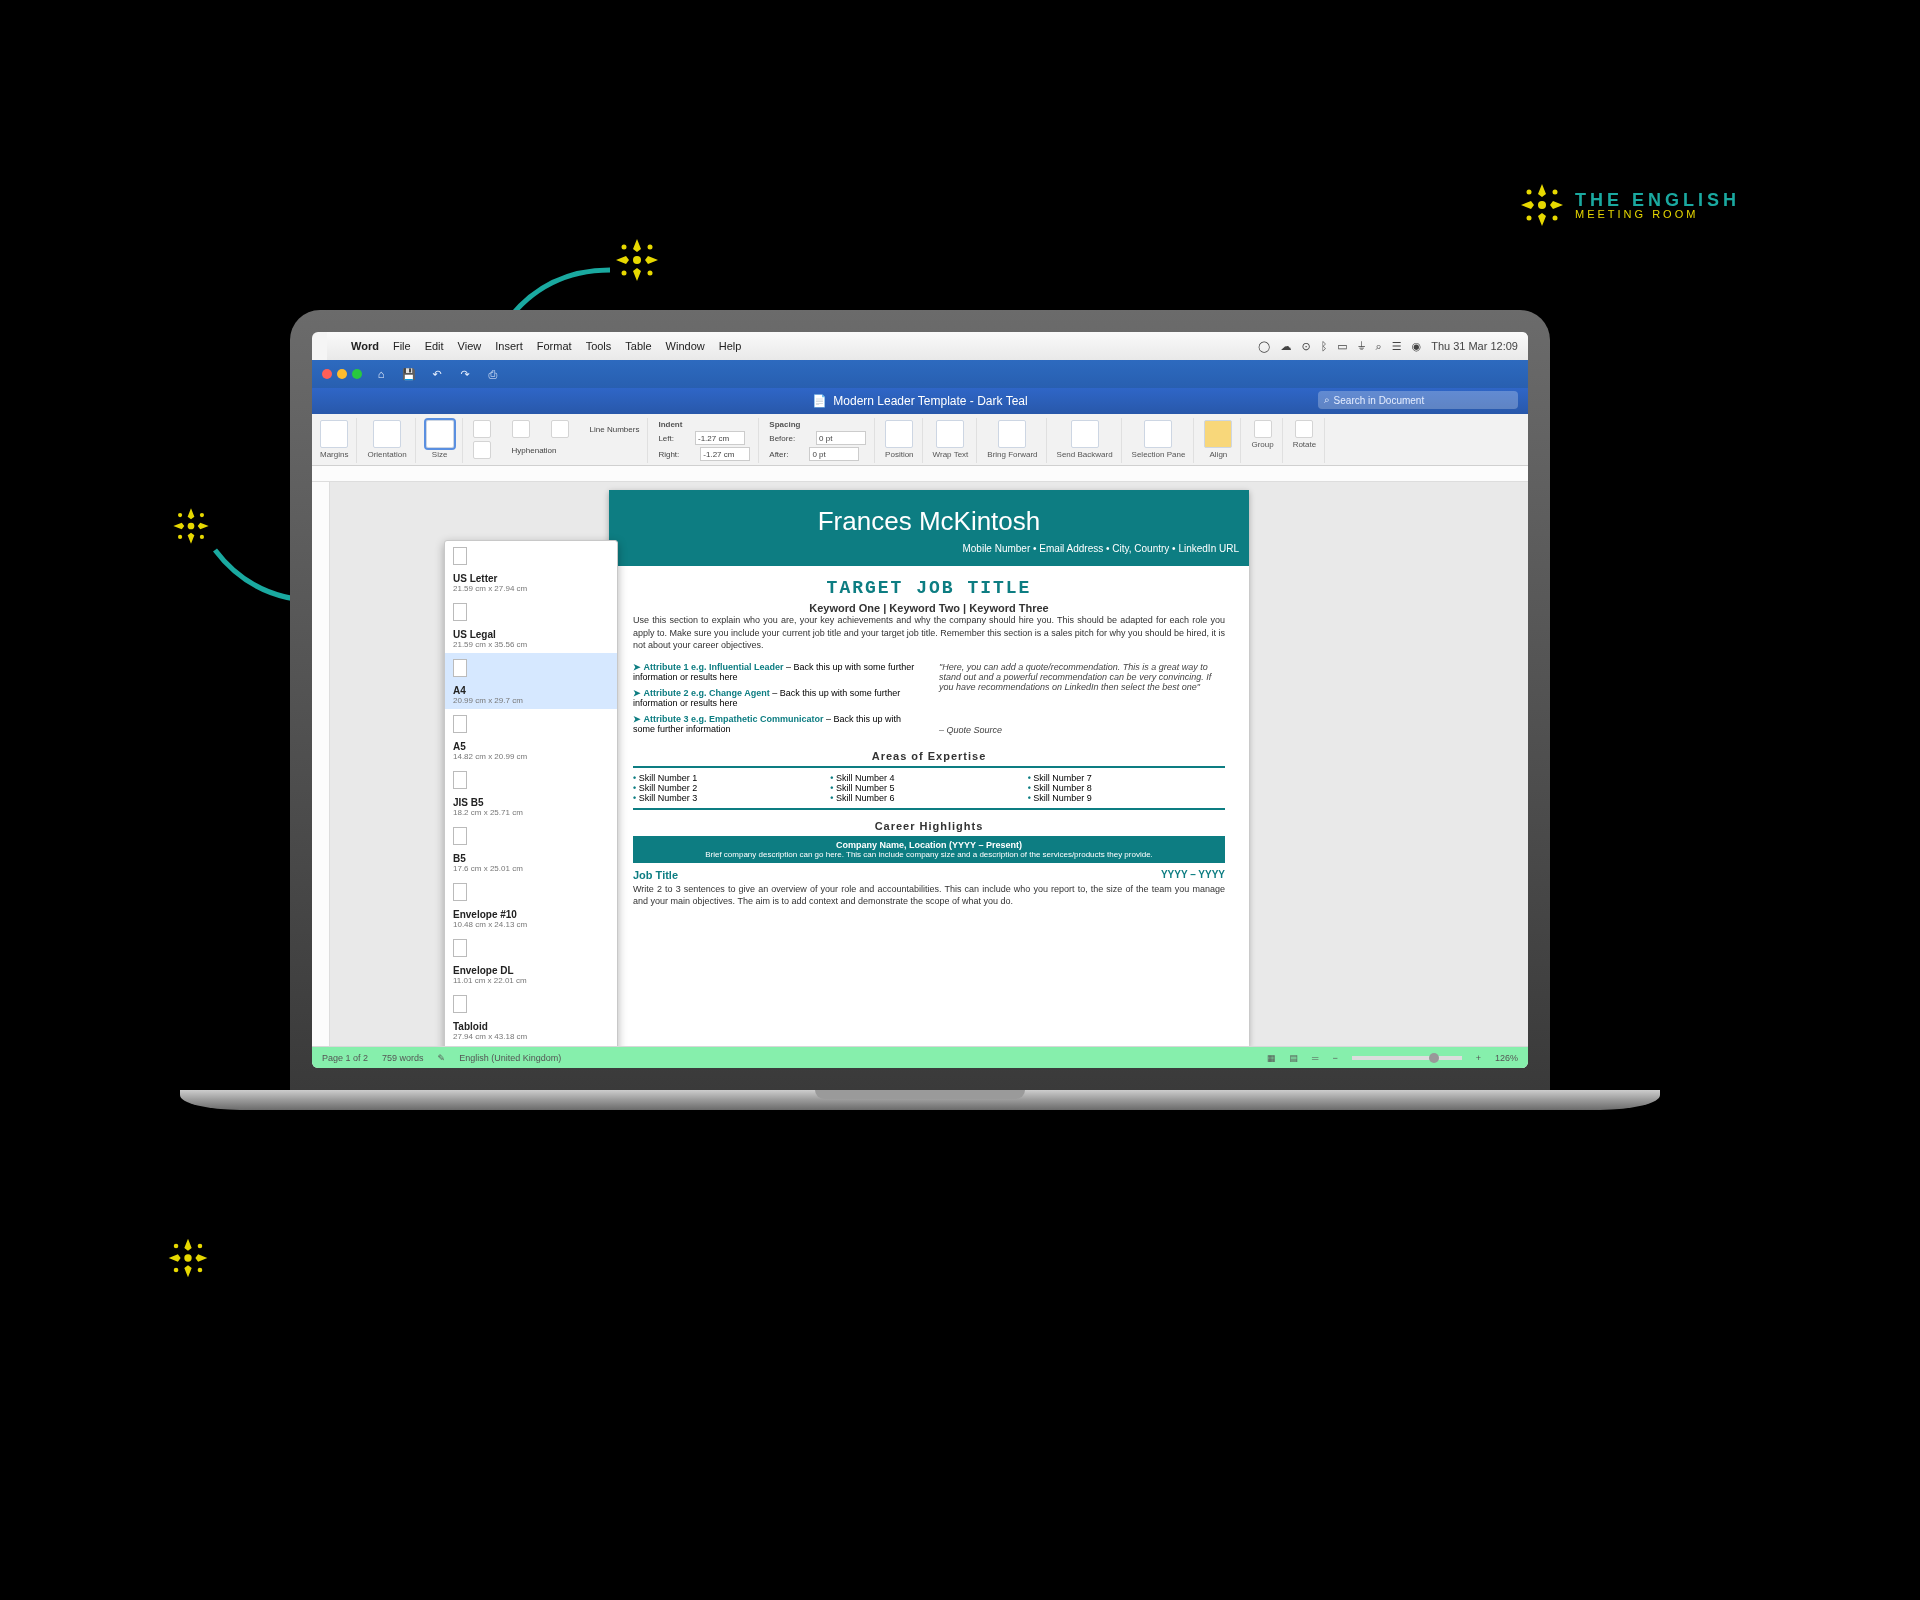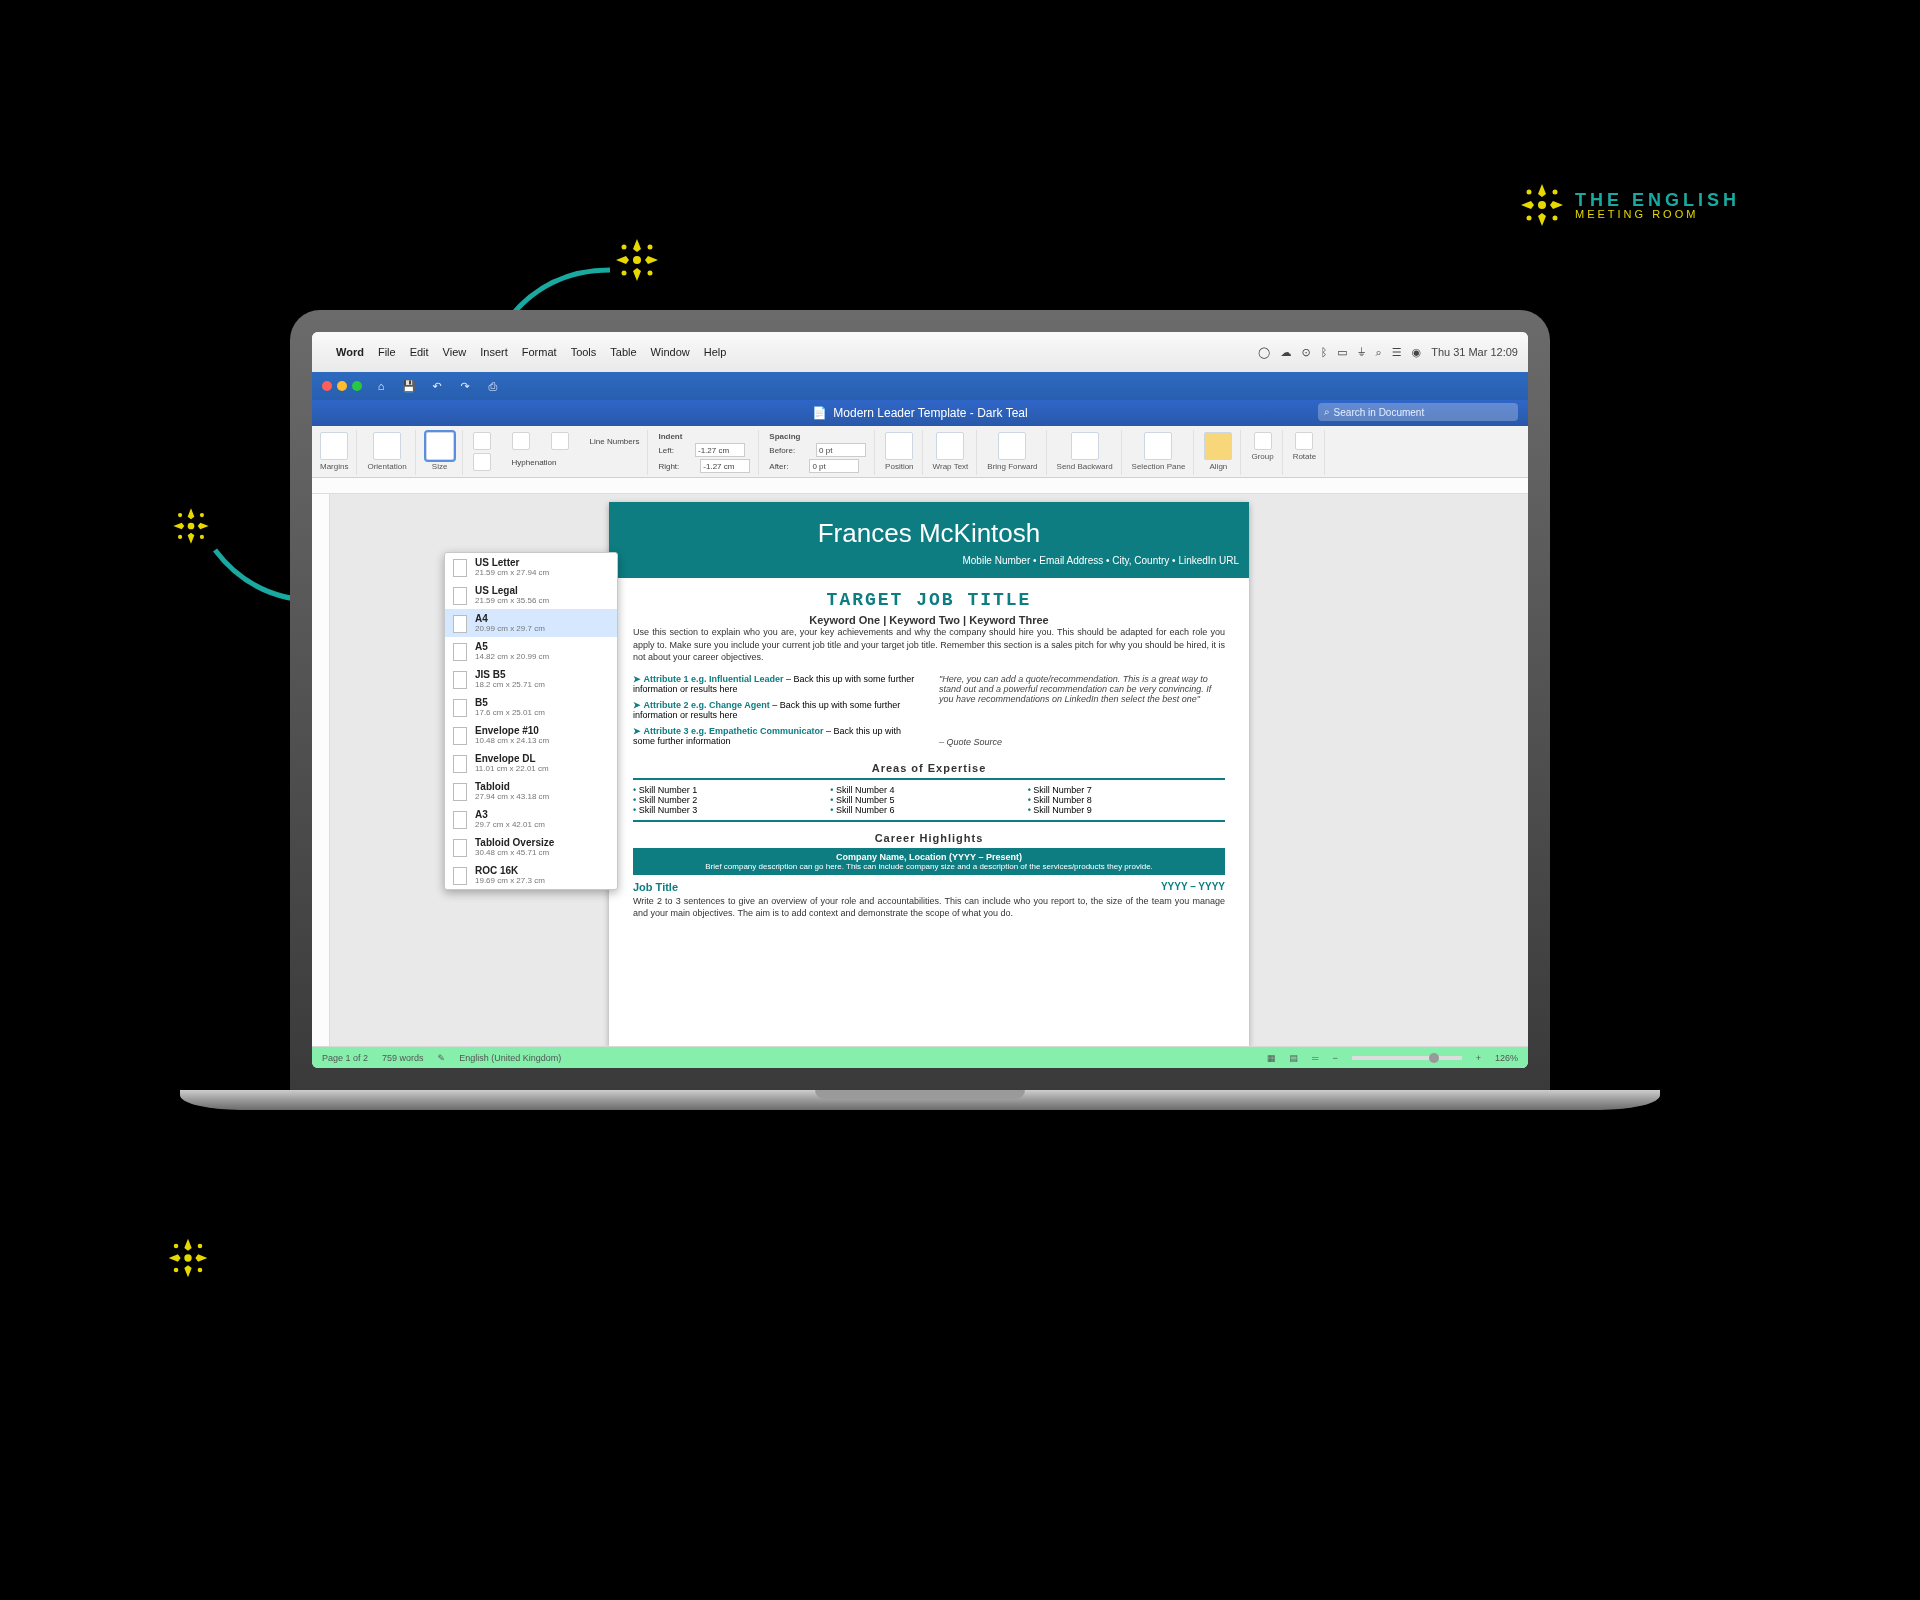--- a/index.html
+++ b/index.html
@@ -9,21 +9,21 @@
 .brand-text { line-height:1; }
 .brand-top { color:#1aa9a0; font-size:18px; letter-spacing:4px; font-weight:600; }
 .brand-bot { color:#e7d800; font-size:11px; letter-spacing:3px; }
 .deco-star { position:absolute; }
 .arrow-svg { position:absolute; }
 .laptop { position:absolute; top:310px; left:180px; width:1480px; height:830px; }
 .screen-bezel { width:1260px; height:780px; margin:0 auto; background:linear-gradient(180deg,#6b6b6b,#3a3a3a); border-radius:30px 30px 0 0; padding:22px; }
 .screen { width:100%; height:100%; background:#f5f5f5; border-radius:6px; overflow:hidden; display:flex; flex-direction:column; }
 .base { width:1480px; height:20px; background:linear-gradient(180deg,#cdcdcd,#9a9a9a 50%,#6b6b6b); border-radius:0 0 60px 60px / 0 0 15px 15px; position:relative; }
 .base::after { content:""; position:absolute; top:0; left:50%; transform:translateX(-50%); width:210px; height:9px; background:#9a9a9a; border-radius:0 0 9px 9px; }
-.mac-menu { height:40px; background:linear-gradient(180deg,#fafafa,#e9e9e9); display:flex; align-items:center; font-size:11px; color:#222; padding:0 10px; gap:14px; }
+.mac-menu { height:28px; background:linear-gradient(180deg,#fafafa,#e9e9e9); display:flex; align-items:center; font-size:11px; color:#222; padding:0 10px; gap:14px;margin-left:15px; }
 .mac-menu .apple { font-size:13px; }
 .mac-menu .app-name { font-weight:700; }
 .mac-menu .spacer { flex:1; }
 .mac-menu .right { display:flex; gap:10px; align-items:center; color:#444; }
 .qat { height:28px; background:linear-gradient(180deg,#2d6abf,#285fb0); display:flex; align-items:center; padding:0 10px; gap:10px; color:#d9e7ff; font-size:11px; }
 .qat .icon-btn { width:18px; height:18px; border-radius:3px; display:flex; align-items:center; justify-content:center; color:#e9f1ff; }
 .titlebar { height:26px; background:linear-gradient(180deg,#2f66c7,#2858aa); color:#fff; display:flex; align-items:center; justify-content:center; font-size:12px; position:relative; }
 .titlebar .doc-ic { margin-right:6px; font-size:12px; }
 .search-box { position:absolute; right:10px; top:3px; height:18px; width:200px; background:rgba(255,255,255,.25); border-radius:4px; padding:0 6px; display:flex; align-items:center; color:#e6eeff; font-size:10px; gap:4px;}
 .ribbon { background:#f2f2f2; border-bottom:1px solid #d0d0d0; display:flex; padding:4px 6px 2px; gap:8px; font-size:9px; color:#444; }
@@ -54,21 +54,21 @@
 .bullet { color:#0d7d82; font-weight:700; margin-right:3px; }
 .sect { text-align:center; font-size:11px; font-weight:700; color:#333; margin:10px 0 4px; letter-spacing:1px; }
 .rule { height:2px; background:#0d7d82; margin:1px 24px; }
 .skills { display:flex; padding:4px 24px; font-size:9px; }
 .skills .col { flex:1; }
 .skills .col div::before { content:"• "; color:#0d7d82; font-weight:700; }
 .company-bar { background:#0d7d82; color:#fff; font-size:9px; padding:4px 8px; margin:0 24px; text-align:center; }
 .job-row { display:flex; justify-content:space-between; padding:6px 24px 2px; font-size:11px; color:#0d7d82; font-weight:700; }
 .dates { font-size:10px; }
 .dropdown { position:absolute; top:58px; left:132px; width:174px; background:#fff; border:1px solid #c8c8c8; box-shadow:0 3px 10px rgba(0,0,0,.3); z-index:50; border-radius:3px; overflow:hidden; }
-.dropdown .item { display:flex; align-items:flex-start; gap:8px; padding:4px 8px; font-size:10px; color:#333; cursor:pointer; }
+.dropdown .item { display:flex; align-items:flex-start; gap:8px; padding:4px 8px; font-size:10px; color:#333; cursor:pointer;flex-direction:column; }
 .dropdown .item.sel { background:#d6e8ff; }
 .dropdown .page-ic { width:14px; height:18px; background:#fff; border:1px solid #bbb; margin-top:2px; flex-shrink:0; }
 .dropdown .txt .nm { font-weight:600; color:#222; }
 .dropdown .txt .dim { font-size:8px; color:#777; }
 .status { height:22px; background:#86efac; border-top:1px solid #d8d8d8; display:flex; align-items:center; padding:0 10px; font-size:9px; color:#555; gap:14px; }
 .status .spacer { flex:1; }
 .status .zoom-bar { width:110px; height:4px; background:#ddd; position:relative; }
 .status .zoom-bar::after { content:""; position:absolute; top:-3px; left:70%; width:10px; height:10px; background:#999; border-radius:50%; }
 </style>
 </head>

